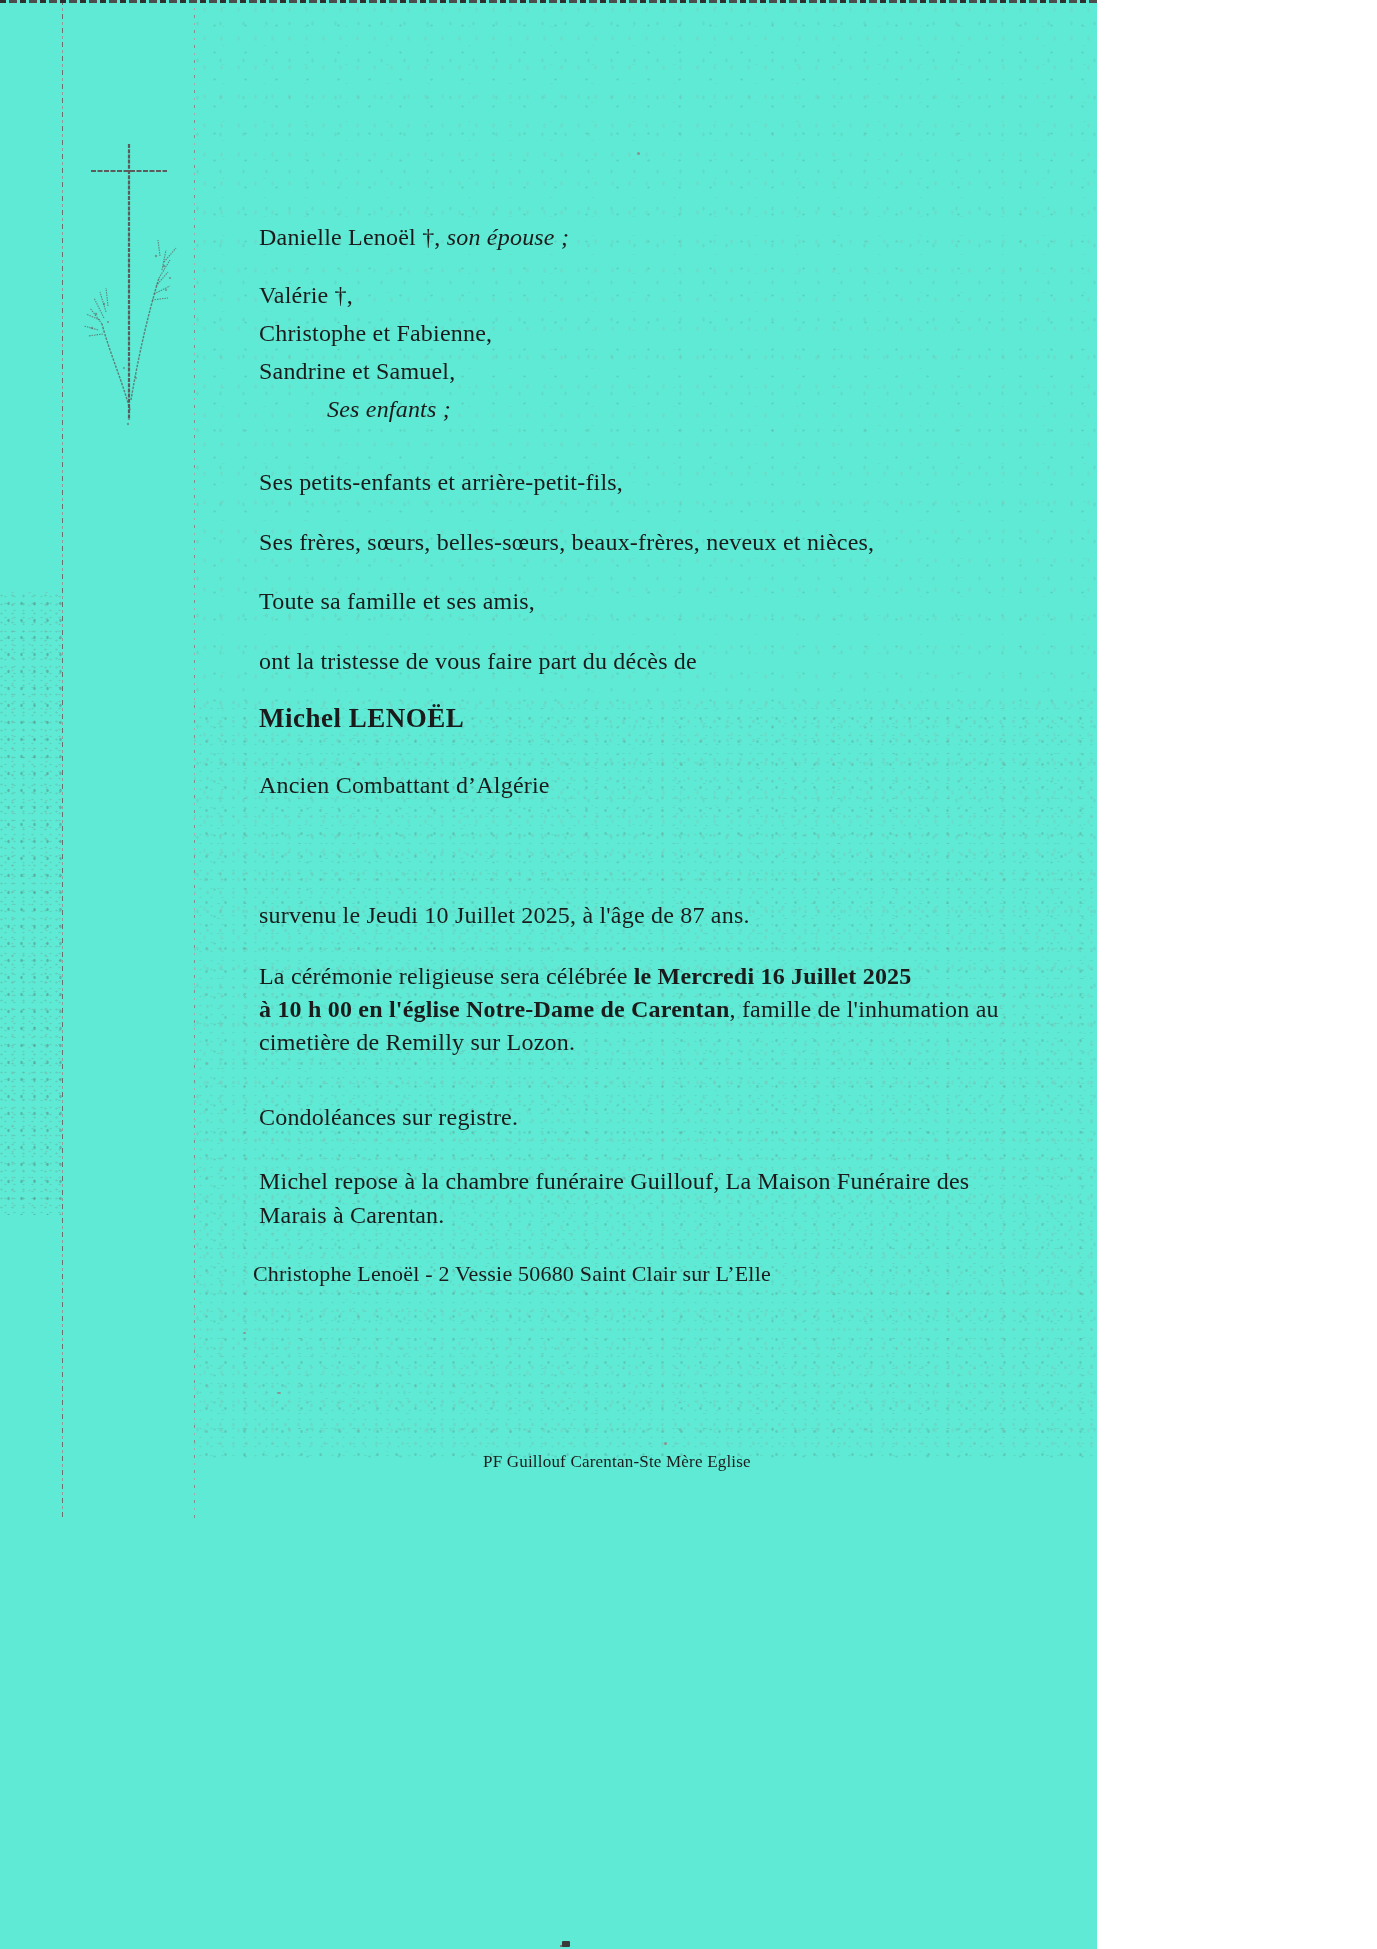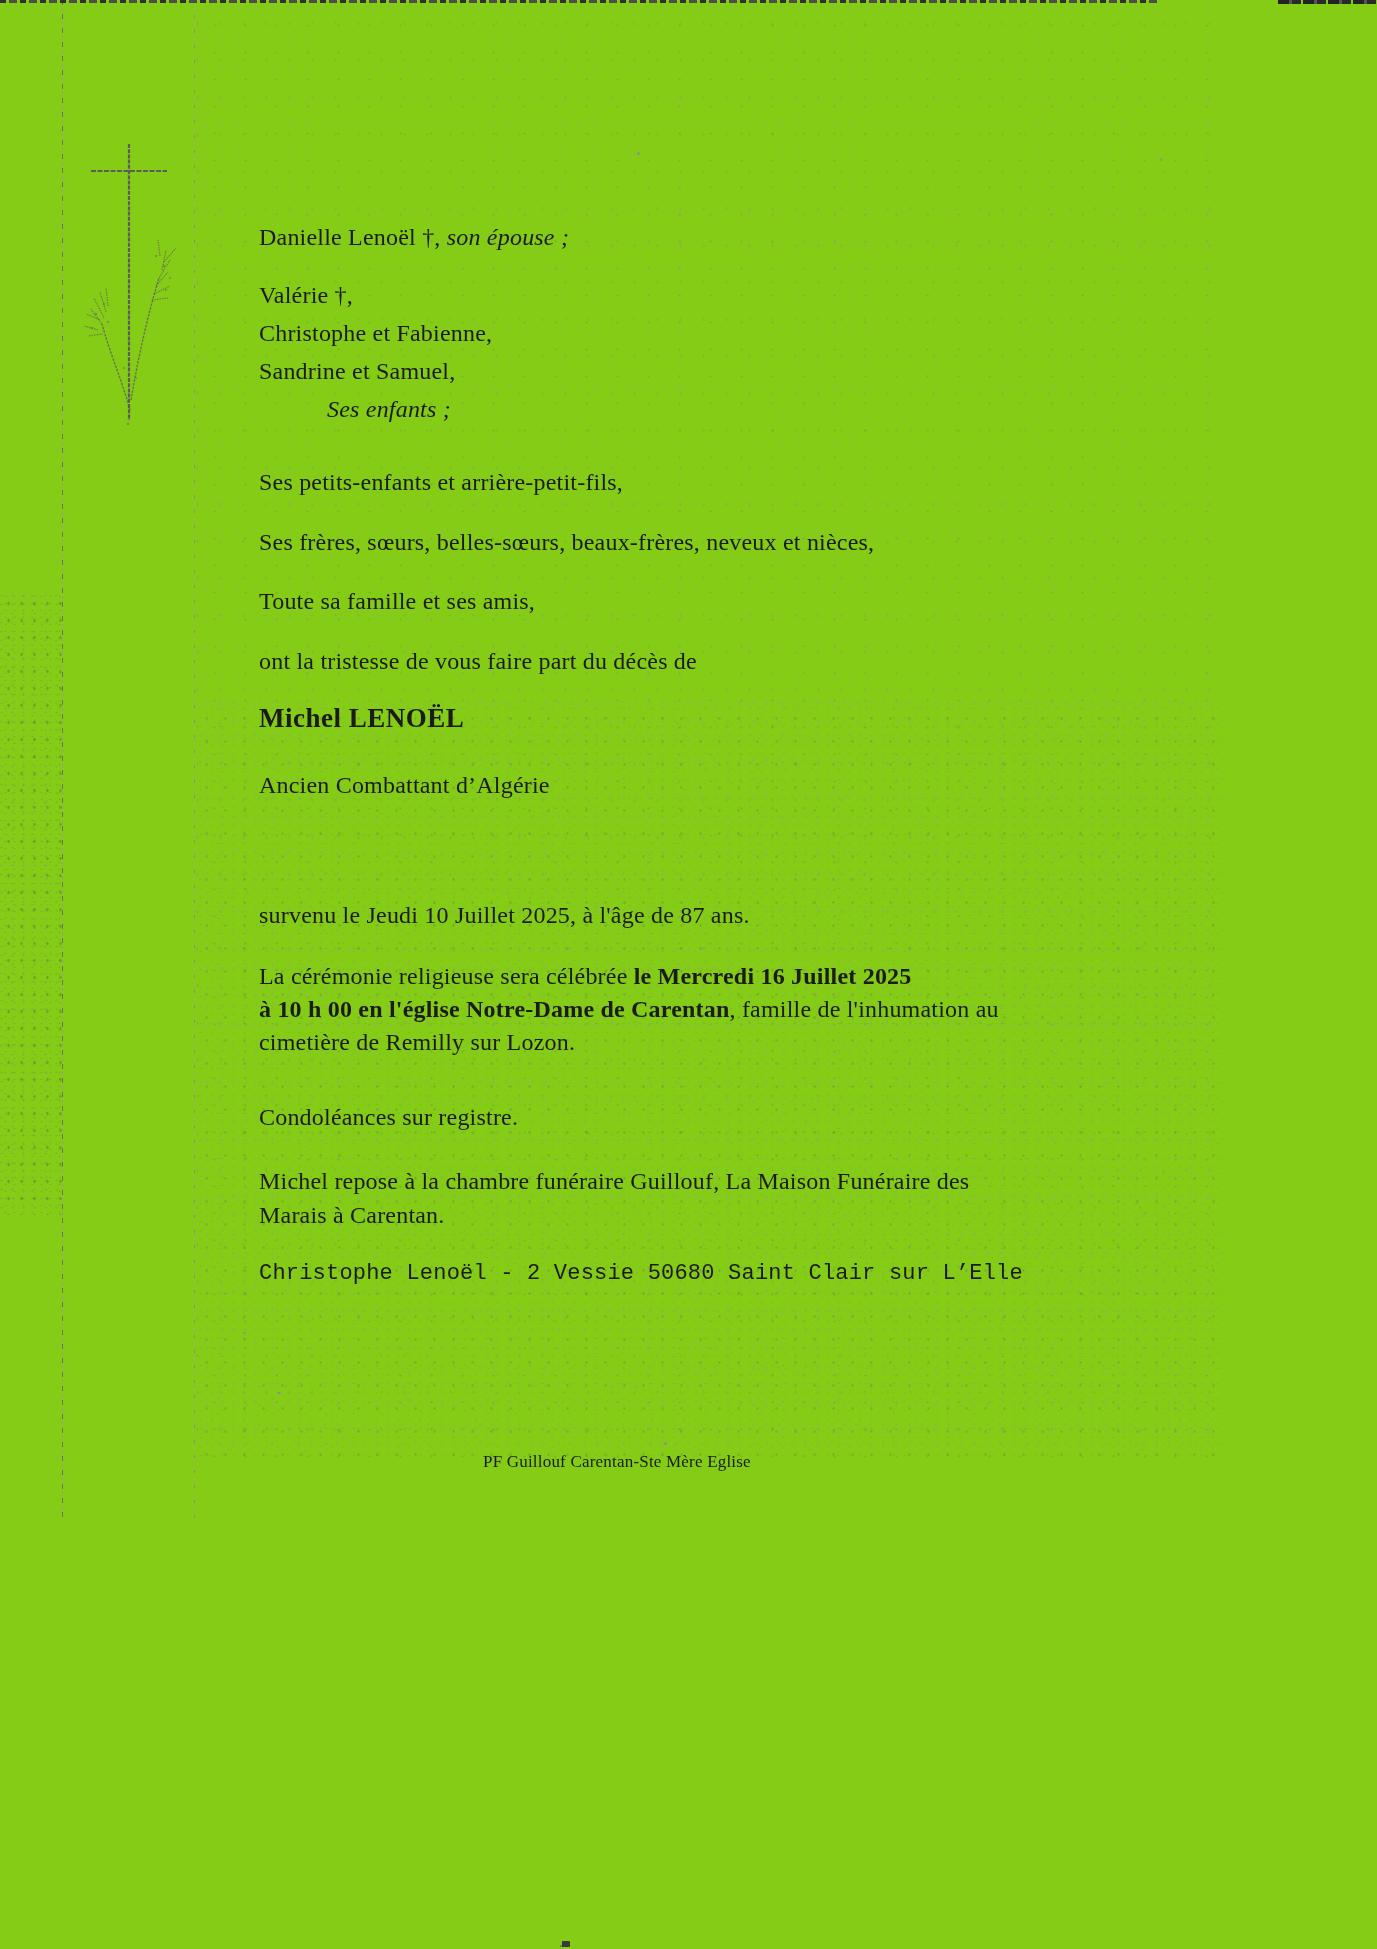--- a/index.html
+++ b/index.html
@@ -1,19 +1,19 @@
 <!DOCTYPE html>
 <html><head>
 <meta charset="utf-8">
 <style>
   html,body{margin:0;padding:0;background:#ffffff;}
   .page{
     position:relative;
-    width:1377px;height:1949px;
-    background:#84cc16;
+    width:1097px;height:1949px;
+    background:#5eead4;
     font-family:"Liberation Serif", serif;
     color:#1b1b1b;
     overflow:hidden;
   }
   
   .speckle-card{
     position:absolute;left:194px;top:3px;width:1028px;height:1455px;
     background-image:
       radial-gradient(rgba(70,70,70,.14) .8px, transparent 1.6px),
       radial-gradient(rgba(110,110,110,.12) .8px, transparent 1.6px),
@@ -143,17 +143,17 @@
 
   <div class="line" style="left:259px;top:961px;"><span>La cérémonie religieuse sera célébrée </span><span class="bold">le Mercredi 16 Juillet 2025</span></div>
   <div class="line" style="left:259px;top:994px;"><span class="bold">à 10 h 00 en l'église Notre-Dame de Carentan</span><span>, famille de l'inhumation au</span></div>
   <div class="line" style="left:259px;top:1027px;">cimetière de Remilly sur Lozon.</div>
 
   <div class="line" style="left:259px;top:1102px;">Condoléances sur registre.</div>
 
   <div class="line" style="left:259px;top:1166px;">Michel repose à la chambre funéraire Guillouf, La Maison Funéraire des</div>
   <div class="line" style="left:259px;top:1200px;">Marais à Carentan.</div>
 
-  <div class="line contact" style="left:259px;top:1259px;font-family:Liberation Mono, monospace;">Christophe Lenoël - 2 Vessie 50680 Saint Clair sur L’Elle</div>
+  <div class="line contact" style="left:253px;top:1259px;">Christophe Lenoël - 2 Vessie 50680 Saint Clair sur L’Elle</div>
 
   <div class="line footer" style="left:483px;top:1411px;">PF Guillouf Carentan-Ste Mère Eglise</div>
 
 </div>
 
 </body></html>

